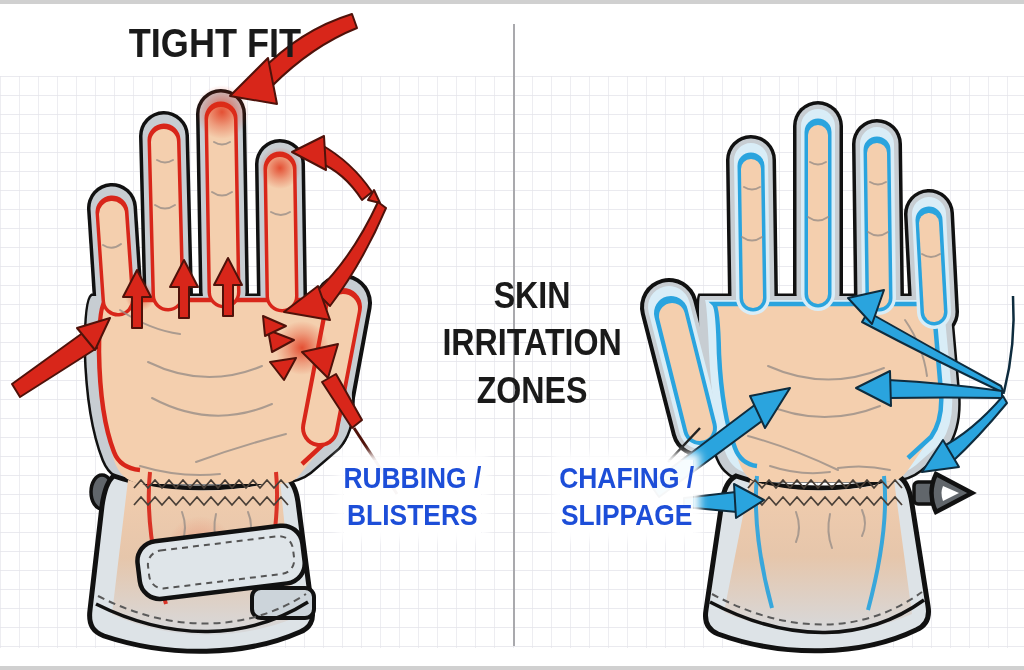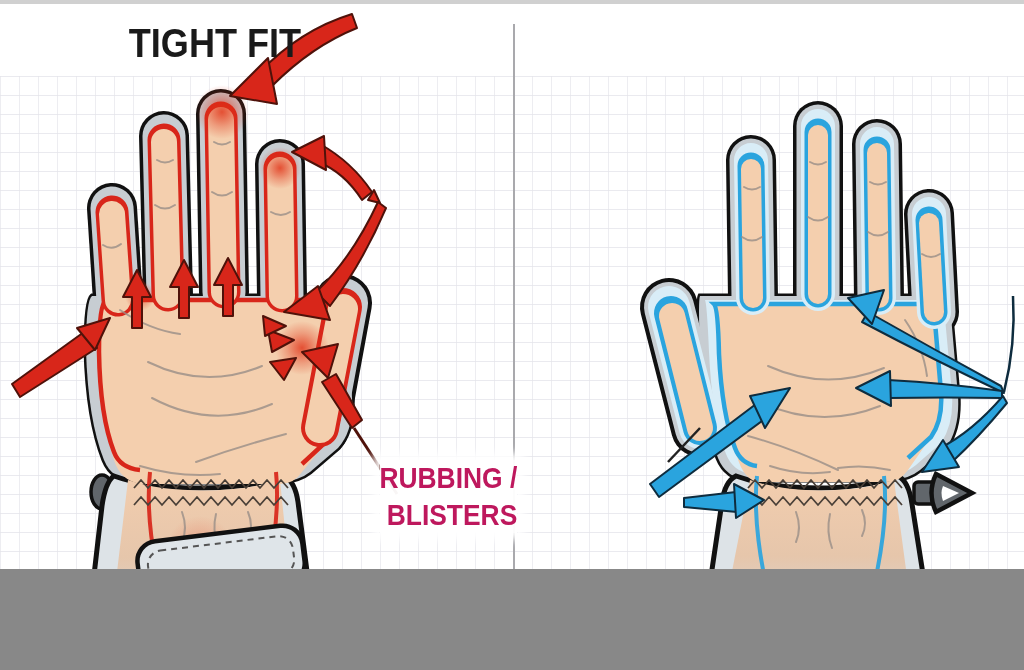--- a/index.html
+++ b/index.html
@@ -1,38 +1,38 @@
 <!DOCTYPE html>
 <html style="--paper: #ffffff; --grid: #e4e4ea; --divider: #a9a9ad; --edge-strip: #d0d0d0; --text: #1a1a1a; --ink: #111111; --skin: #f4cfae; --shell: #c7cdd2; --cuff: #dde3e7; --gap: #d9edf7; --crease: #9a8f88; --stitch: #4a4038; --tight-accent: #d8261a; --tight-dark: #4f120a; --blush: #e03015; --loose-accent: #2aa4de; --loose-dark: #0e2c3e; --hardware: #61666b;"><head>
 <meta charset="utf-8">
 <style>
   html,body{margin:0;padding:0;background:#888;}
   .stage{
-    position:relative;width:1024px;height:569px;overflow:hidden;
+    position:relative;width:1024px;height:670px;overflow:hidden;
     background:var(--paper,#fff);
     font-family:"Liberation Sans","DejaVu Sans",sans-serif;
   }
   .stage svg{position:absolute;left:0;top:0;}
   .title{
     position:absolute;top:20px;text-align:center;
     font-size:41px;font-weight:700;color:var(--text,#1a1a1a);
     letter-spacing:0px;
   }
   .title .cond{display:inline-block;transform:scaleX(.88);transform-origin:center top;}
   .title-left{left:50px;width:330px;}
   .title-right{left:655px;width:330px;}
   .heading{
     position:absolute;left:402px;top:272px;width:260px;text-align:center;
     font-size:37px;font-weight:700;line-height:1.28;color:var(--text,#1a1a1a);
     white-space:pre-line;
   }
   .heading .cond{display:inline-block;transform:scaleX(.87);transform-origin:center top;white-space:pre-line;}
   .zonelabel{
-    position:absolute;top:460px;width:230px;text-align:right;
-    font-size:30px;font-weight:700;line-height:1.22;color:#be185d;
+    position:absolute;top:460px;width:230px;text-align:center;
+    font-size:30px;font-weight:700;line-height:1.22;color:#1d4ed8;
   }
   .zonelabel .cond{
     display:inline-block;transform:scaleX(.88);transform-origin:center top;
     white-space:pre-line;background:rgba(255,255,255,.96);
     box-shadow:0 0 9px 7px rgba(255,255,255,.96);
   }
   .label-left{left:297px;}
   .label-right{left:512px;}
 </style>
 </head>
@@ -271,15 +271,20 @@
     <path d="M940,448 Q972,432 1003,396 L1007,403 Q978,438 952,462 Z"></path>
     <path d="M922,472 L943,440 L959,467 Z"></path>
     <path d="M1004,392 Q1016,344 1013,296" fill="none" stroke-width="2.5"></path>
     <path d="M684,498 L736,492 L737,512 L684,507 Z"></path>
     <path d="M764,500 L734,484 L736,518 Z"></path>
     <path d="M668,462 L700,428" fill="none" stroke="#222" stroke-width="2.5"></path>
   </g>
 </svg>
 
   <div class="title title-left"><span class="cond">TIGHT FIT</span></div>
+  <div class="heading"><span class="cond">SKIN
+IRRITATION
+ZONES</span></div>
   <div class="zonelabel label-left"><span class="cond">RUBBING /
 BLISTERS</span></div>
+  <div class="zonelabel label-right"><span class="cond">CHAFING /
+SLIPPAGE</span></div>
 </div>
 
 </body></html>

